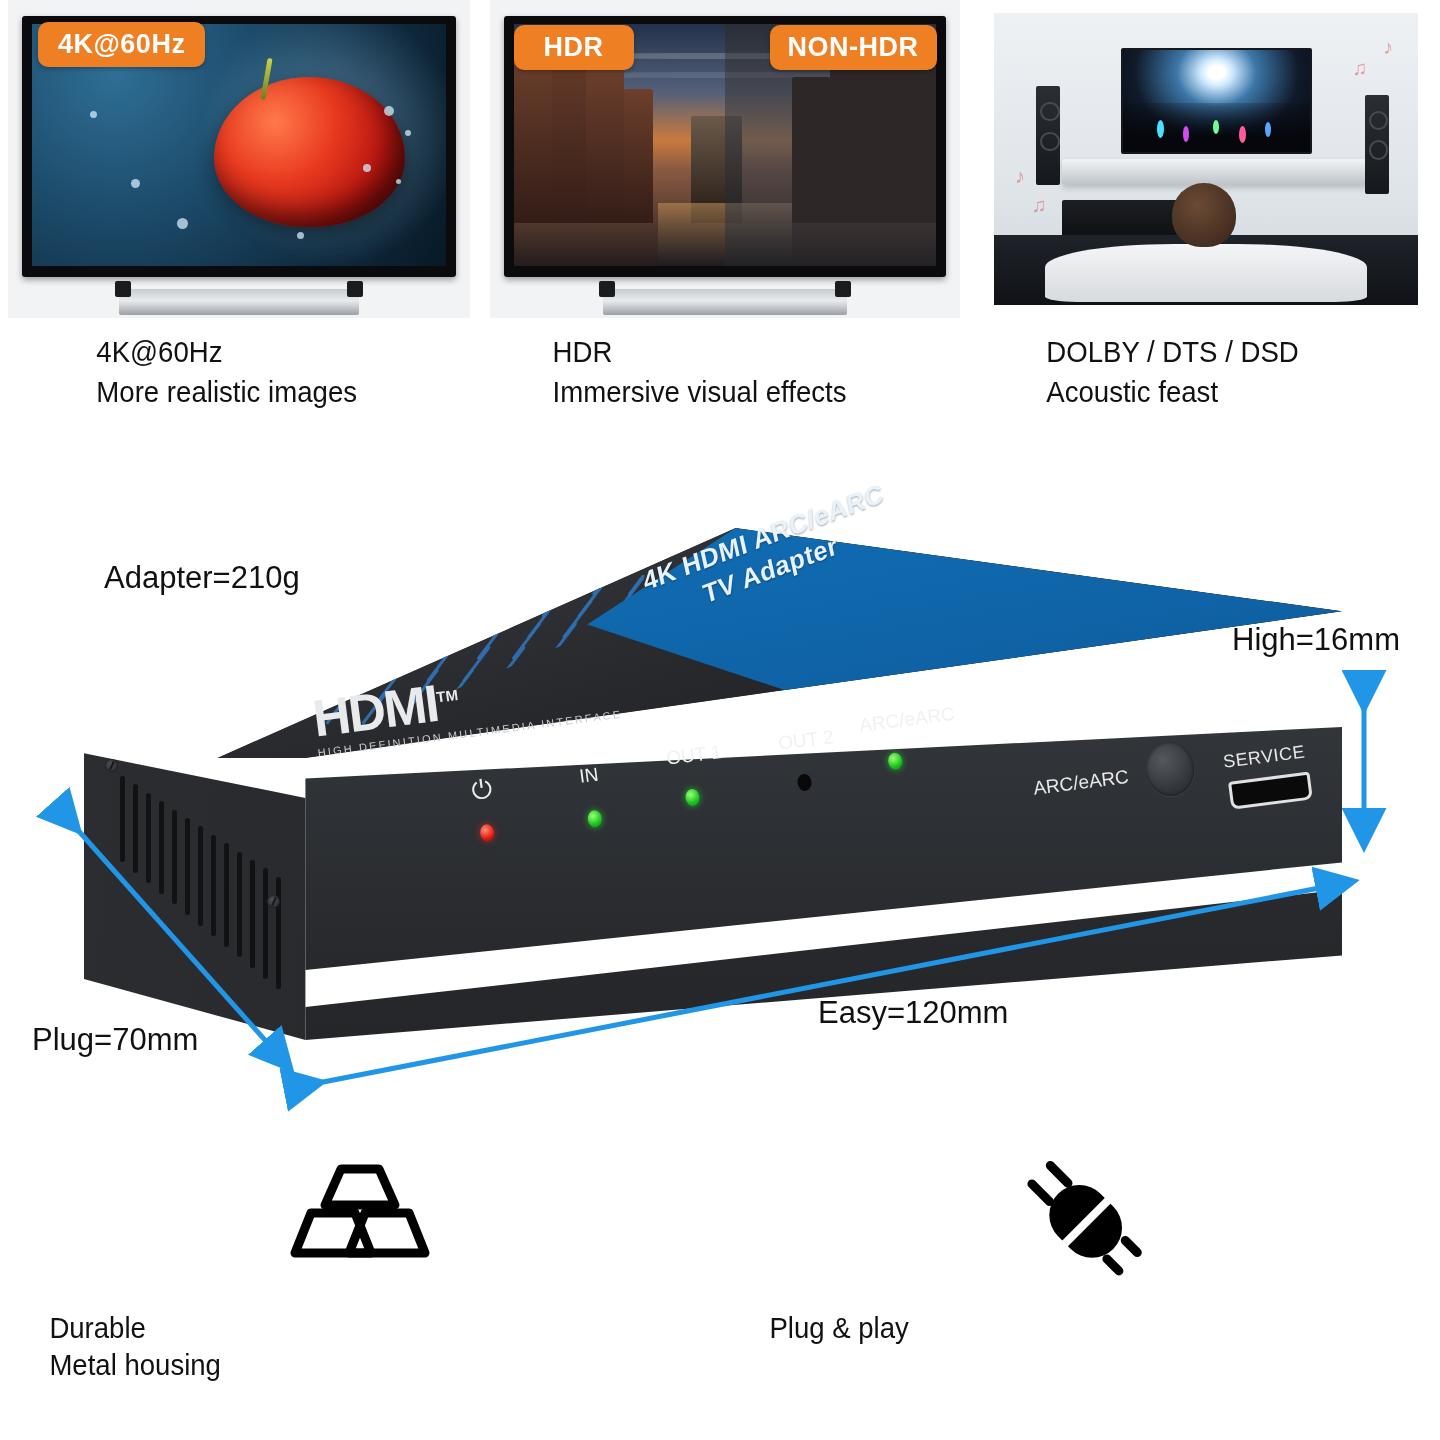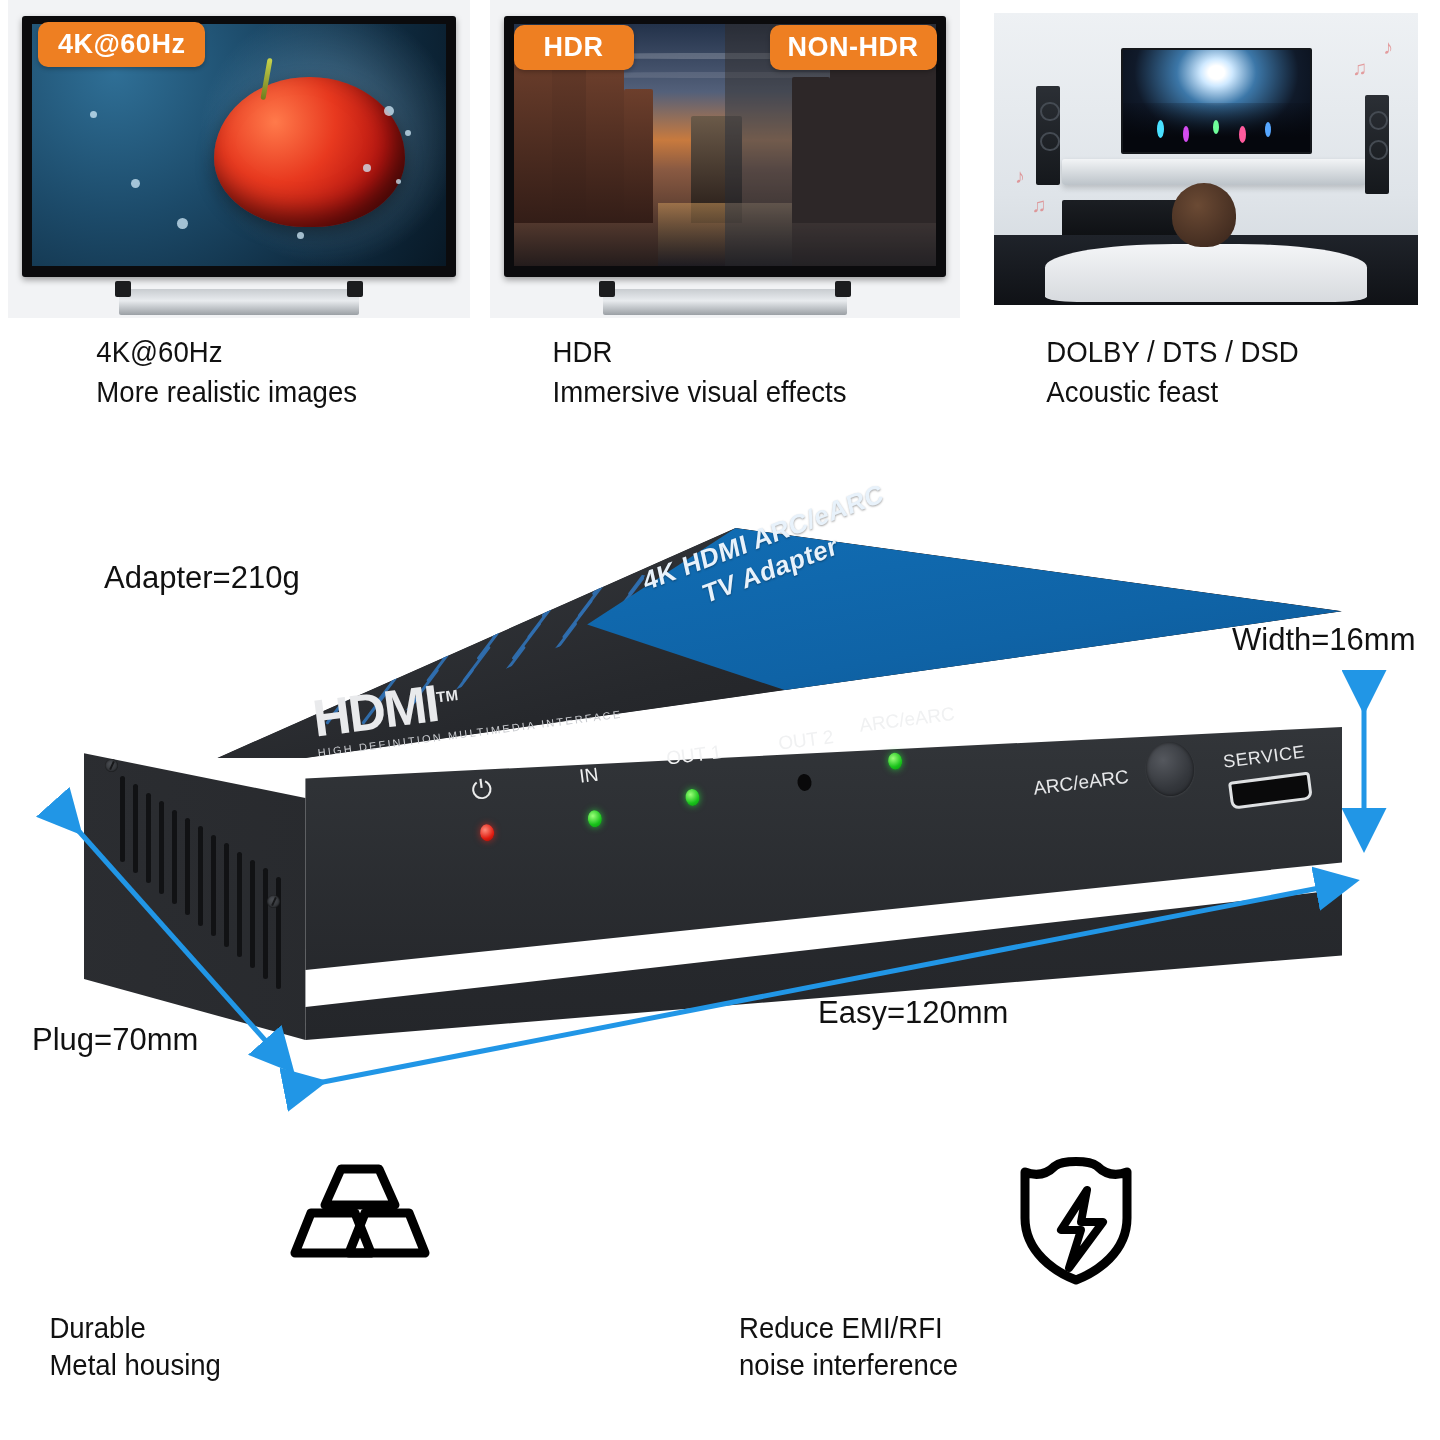--- a/index.html
+++ b/index.html
@@ -423,21 +423,21 @@
     <div class="caption cap-3">
       <div>DOLBY / DTS / DSD</div>
       <div>Acoustic feast</div>
     </div>
   </div>
 </div>
 
 <div class="device-area">
 
   <div class="dim-label lbl-weight">Adapter=210g</div>
-  <div class="dim-label lbl-high">Width=16mm</div>
+  <div class="dim-label lbl-high">High=16mm</div>
   <div class="dim-label lbl-long">Easy=120mm</div>
   <div class="dim-label lbl-width">Plug=70mm</div>
 
   <div class="box">
 
     <div class="face face-top">
       <div class="top-black"></div>
       <div class="vents" id="ventHost">
           <span class="vent-slot" style="left: 0%; top: -4%; height: 52px;"></span>
           <span class="vent-slot" style="left: 6.4%; top: -4%; height: 52px;"></span>
@@ -637,29 +637,34 @@
         <path d="M80 58 h44 l16 40 h-76 z" fill="none" stroke="#000" stroke-width="9" stroke-linejoin="round"></path>
       </svg>
     </div>
     <div class="btext">
       <div>Durable</div>
       <div>Metal housing</div>
     </div>
   </div>
 
 
-  <div class="benefit b3">
+
+
+  <div class="benefit b5">
     <div class="ico">
       <svg width="150" height="140" viewBox="0 0 150 140">
-        <path d="M20 22 c10 4 20 4 30 -6 c8 -6 34 -6 42 0 c10 10 20 10 30 6
-                 v46 c0 34 -30 54 -51 62 c-21 -8 -51 -28 -51 -62 z" fill="none" stroke="#000" stroke-width="9" stroke-linejoin="round"></path>
-        <path d="M82 40 L56 80 h20 l-12 38 l34 -46 h-22 z" fill="none" stroke="#000" stroke-width="8" stroke-linejoin="round"></path>
+        <g transform="rotate(-45 75 70)">
+          <path d="M78 36 a30 30 0 0 1 30 30 v6 h-60 v-6 a30 30 0 0 1 30 -30 z" fill="#000"></path>
+          <rect x="62" y="6" width="9" height="34" rx="4.5" fill="#000"></rect>
+          <rect x="88" y="6" width="9" height="34" rx="4.5" fill="#000"></rect>
+          <path d="M48 80 h60 v4 a30 30 0 0 1 -30 30 a30 30 0 0 1 -30 -30 z" fill="#000"></path>
+          <rect x="62" y="112" width="9" height="26" rx="4.5" fill="#000"></rect>
+          <rect x="88" y="112" width="9" height="26" rx="4.5" fill="#000"></rect>
+        </g>
       </svg>
     </div>
     <div class="btext">
-      <div>Reduce EMI/RFI</div>
-      <div>noise interference</div>
+      <div>Plug &amp; play</div>
+      <div></div>
     </div>
   </div>
 
-
-
 </div>
 
 </body></html>

